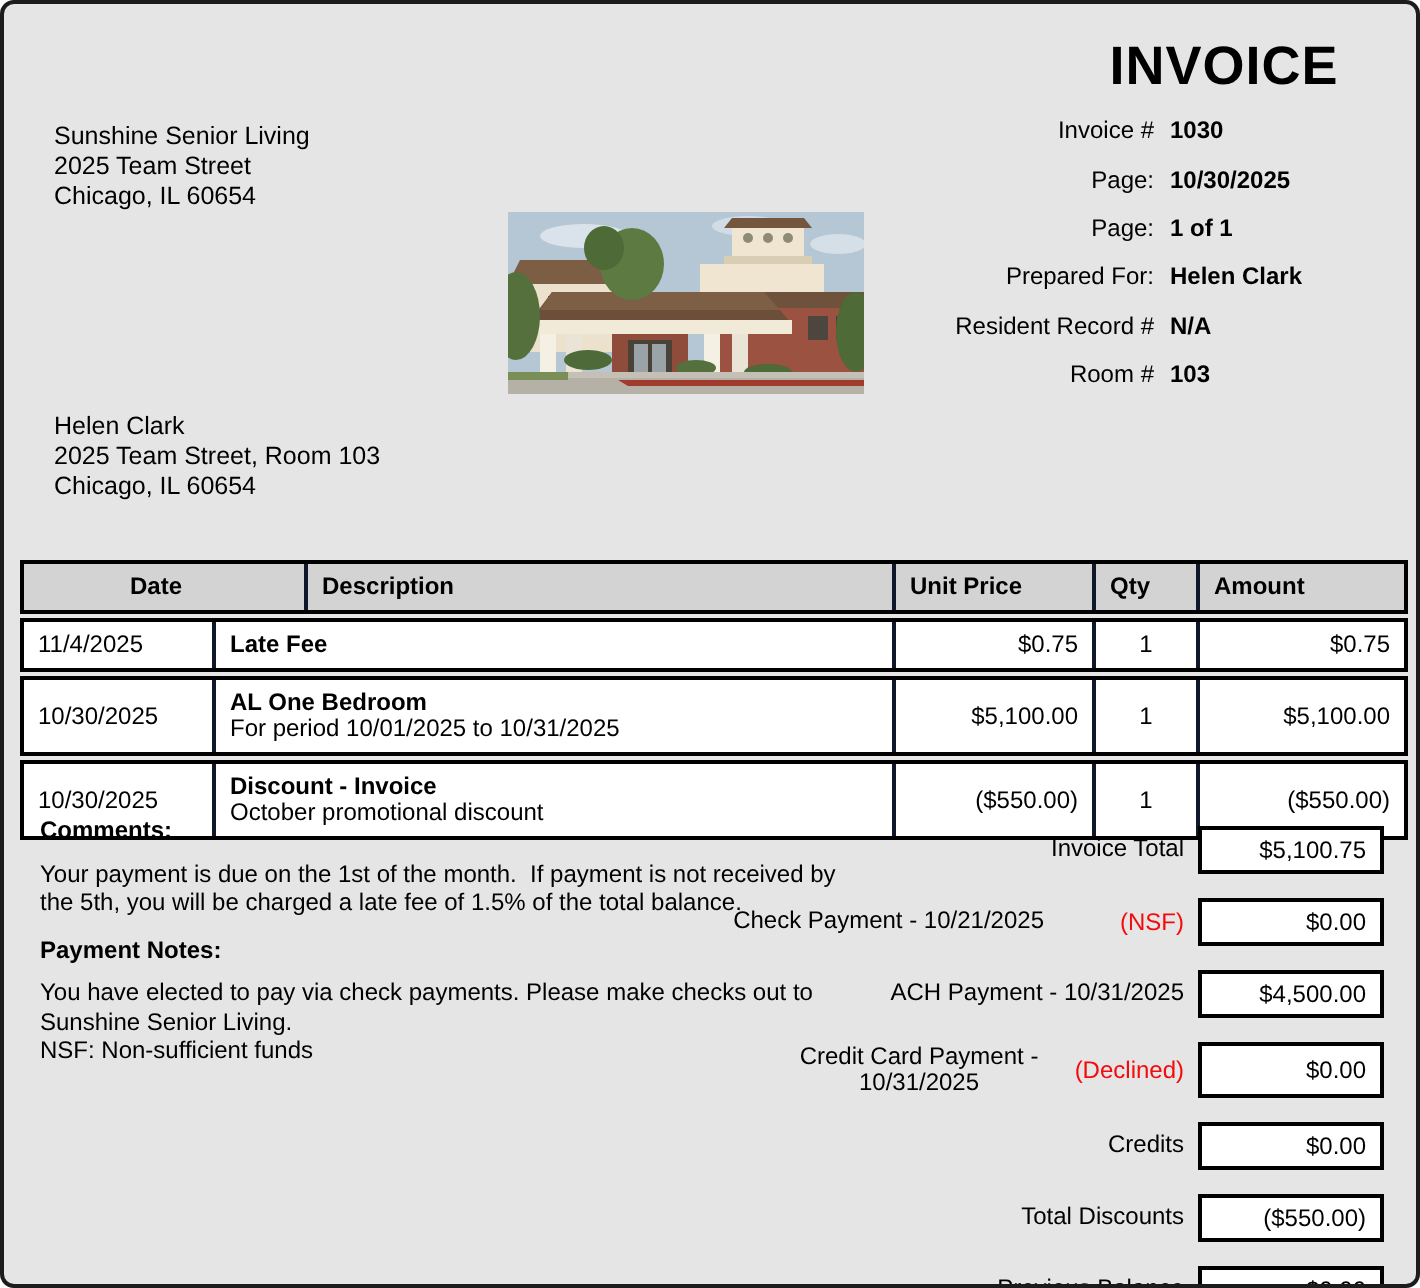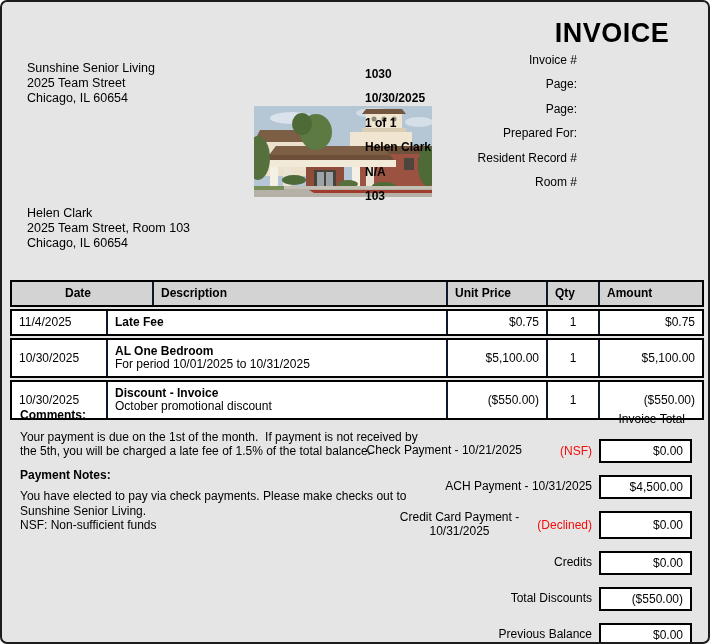--- a/index.html
+++ b/index.html
@@ -12,21 +12,21 @@
     box-sizing:border-box; border:2px solid #1c1c1c; border-radius:7px;
     background:#e5e5e5; overflow:hidden;
   }
   .abs { position:absolute; }
 
   
   .title { left:520px; top:16px; width:180px; text-align:center;
            font-size:27px; font-weight:700; letter-spacing:.5px; }
   .company { left:25px; top:59px; font-size:12.5px; line-height:15px; }
   .meta { left:355px; top:51px; }
-  .meta-row { display:flex; height:24.4px;flex-direction:column; }
+  .meta-row { display:flex; align-items:center; height:24.4px; }
   .meta-label { width:220px; text-align:right; font-size:12px; }
   .meta-value { margin-left:8px; font-weight:700; font-size:12px; white-space:nowrap; }
   .photo { left:252px; top:104px; width:178px; height:91px; }
   .recipient { left:25px; top:204px; font-size:12.5px; line-height:15px; }
 
   
   .items { left:8px; top:278px; width:694px; }
   .trow { display:flex; border:2px solid #000; margin-bottom:2px; background:#fff; align-items:stretch; }
   .trow > div { border-left:2px solid #0f172a; padding:5px 7px; box-sizing:border-box;
                 font-size:12px; line-height:13px; display:flex; flex-direction:column; justify-content:center; }
@@ -201,20 +201,21 @@
     <div class="nh">Comments:</div>
     <div class="np">Your payment is due on the 1st of the month.  If payment is not received by the 5th, you will be charged a late fee of 1.5% of the total balance.</div>
     <div class="nh">Payment Notes:</div>
     <div class="np last">You have elected to pay via check payments. Please make checks out to Sunshine Senior Living.</div>
     <div class="np last">NSF: Non-sufficient funds</div>
   </div>
 
   <div class="abs totals">
     <div class="trow2">
       <div class="tl">Invoice Total</div>
+      <div class="tbox">$5,100.75</div>
     </div>
     <div class="trow2">
       <div class="tl" style="margin-right:0">Check Payment - 10/21/2025</div>
       <div class="ts">(NSF)</div>
       <div class="tbox">$0.00</div>
     </div>
     <div class="trow2">
       <div class="tl">ACH Payment - 10/31/2025</div>
       <div class="tbox">$4,500.00</div>
     </div>

